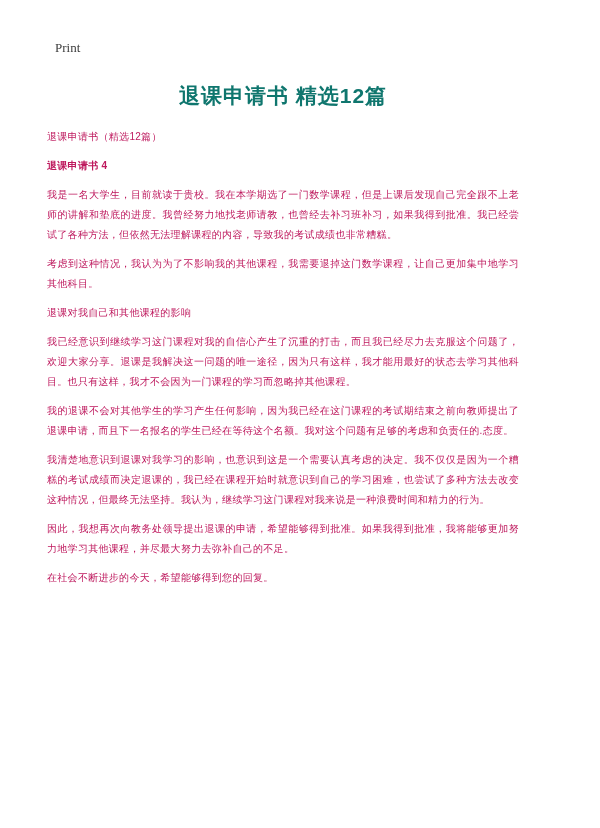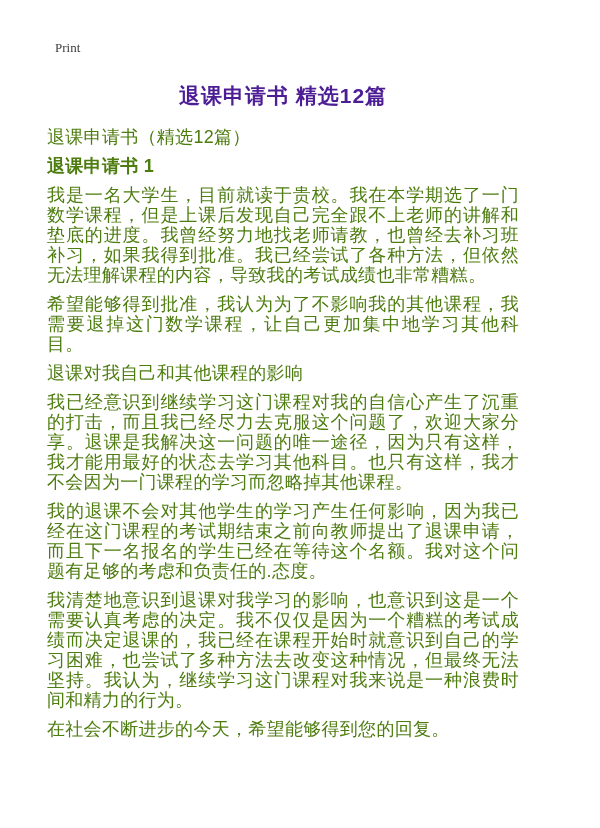--- a/index.html
+++ b/index.html
@@ -27,60 +27,61 @@
     font-size: 13px;
     color: #3d3d3d;
     margin: 0 0 26px 8px;
     display: inline-block;
     cursor: pointer;
   }
   .doc-title {
     font-size: 21px;
     font-weight: bold;
     text-align: center;
-    color: #4c1d95;
+    color: #0f766e;
     margin: 0 0 17px 0;
     letter-spacing: 1px;
   }
   .para {
-    font-size: 18px;
+    font-size: 10px;
     line-height: 20px;
     text-align: justify;
     margin: 0 0 9px 0;
     letter-spacing: 0.3px;
-    color: #4d7c0f;
+    color: #be185d;
   }
   .para.bold {
     font-weight: bold;
   }
 </style>
 </head>
 <body>
 
 <div class="page">
 
   <div class="print-label">Print</div>
 
   <h1 class="doc-title">退课申请书 精选12篇</h1>
 
   <p class="para">退课申请书（精选12篇）</p>
 
 
-  <p class="para bold">退课申请书 1</p>
+  <p class="para bold">退课申请书 4</p>
 
 
   <p class="para">我是一名大学生，目前就读于贵校。我在本学期选了一门数学课程，但是上课后发现自己完全跟不上老师的讲解和垫底的进度。我曾经努力地找老师请教，也曾经去补习班补习，如果我得到批准。我已经尝试了各种方法，但依然无法理解课程的内容，导致我的考试成绩也非常糟糕。</p>
 
-  <p class="para">希望能够得到批准，我认为为了不影响我的其他课程，我需要退掉这门数学课程，让自己更加集中地学习其他科目。</p>
+  <p class="para">考虑到这种情况，我认为为了不影响我的其他课程，我需要退掉这门数学课程，让自己更加集中地学习其他科目。</p>
 
   <p class="para">退课对我自己和其他课程的影响</p>
 
   <p class="para">我已经意识到继续学习这门课程对我的自信心产生了沉重的打击，而且我已经尽力去克服这个问题了，欢迎大家分享。退课是我解决这一问题的唯一途径，因为只有这样，我才能用最好的状态去学习其他科目。也只有这样，我才不会因为一门课程的学习而忽略掉其他课程。</p>
 
   <p class="para">我的退课不会对其他学生的学习产生任何影响，因为我已经在这门课程的考试期结束之前向教师提出了退课申请，而且下一名报名的学生已经在等待这个名额。我对这个问题有足够的考虑和负责任的.态度。</p>
 
 
   <p class="para">我清楚地意识到退课对我学习的影响，也意识到这是一个需要认真考虑的决定。我不仅仅是因为一个糟糕的考试成绩而决定退课的，我已经在课程开始时就意识到自己的学习困难，也尝试了多种方法去改变这种情况，但最终无法坚持。我认为，继续学习这门课程对我来说是一种浪费时间和精力的行为。</p>
 
+  <p class="para">因此，我想再次向教务处领导提出退课的申请，希望能够得到批准。如果我得到批准，我将能够更加努力地学习其他课程，并尽最大努力去弥补自己的不足。</p>
 
   <p class="para">在社会不断进步的今天，希望能够得到您的回复。</p>
 
 </div>
 
 </body></html>

